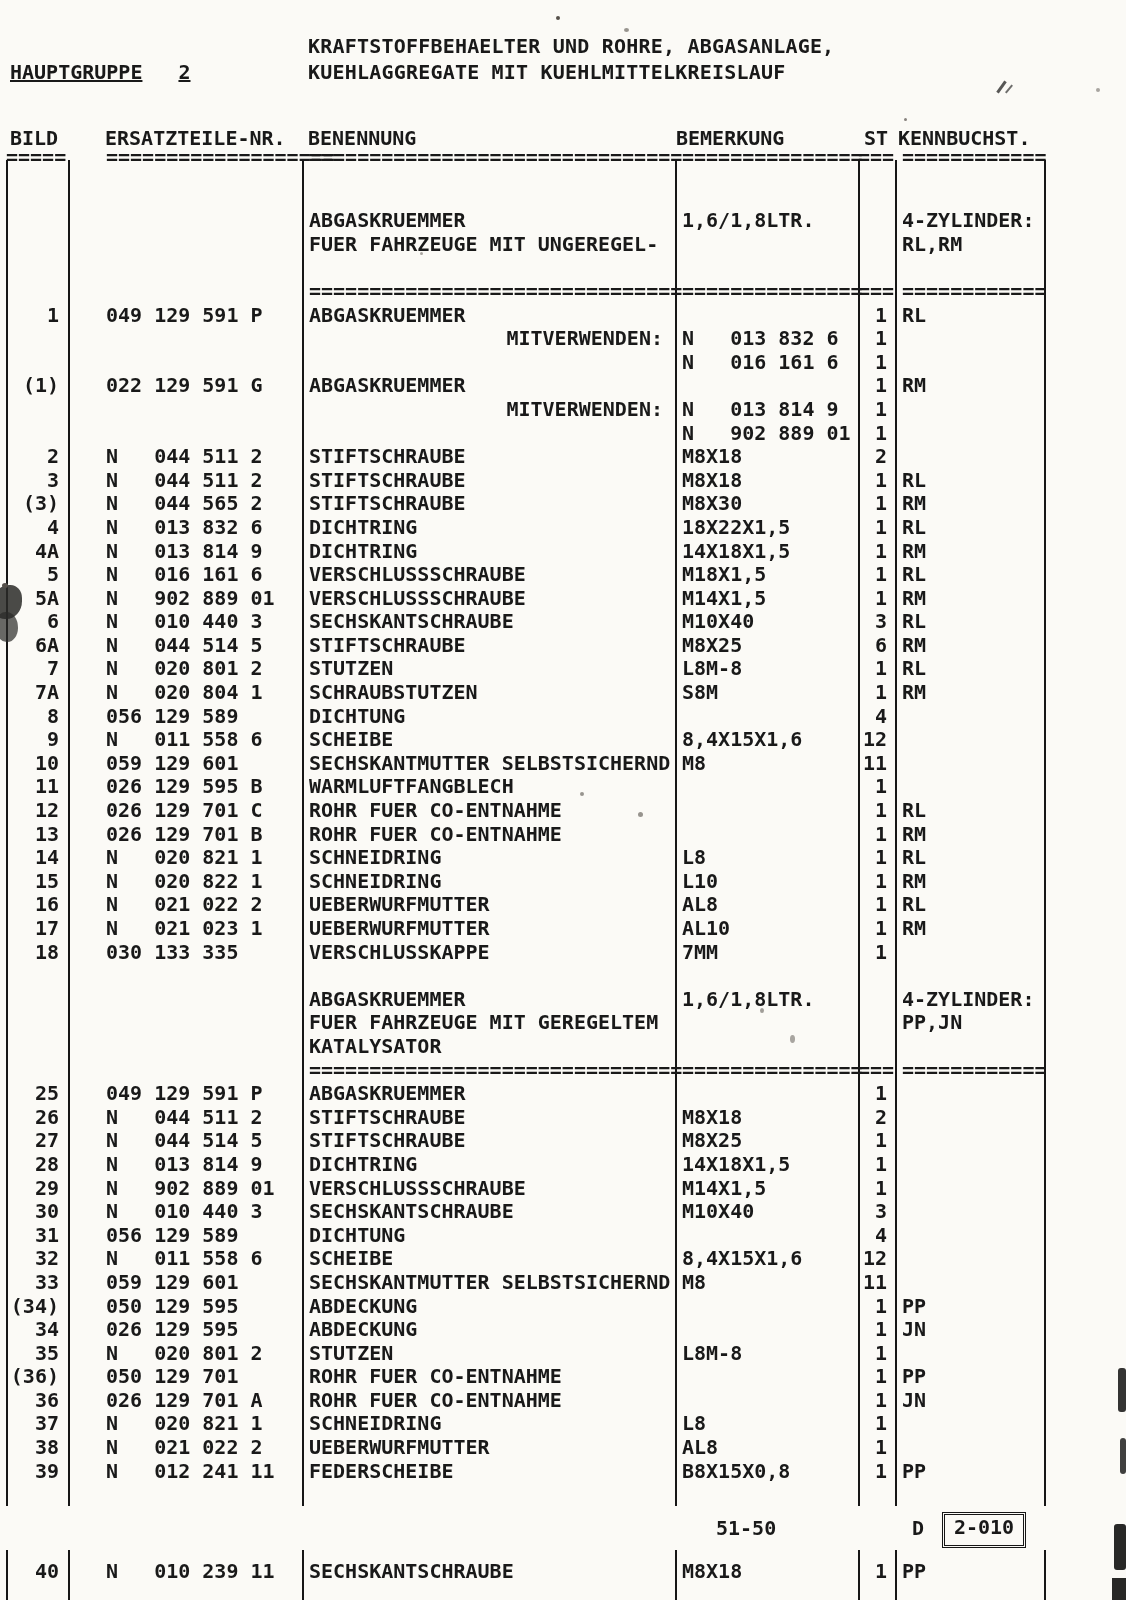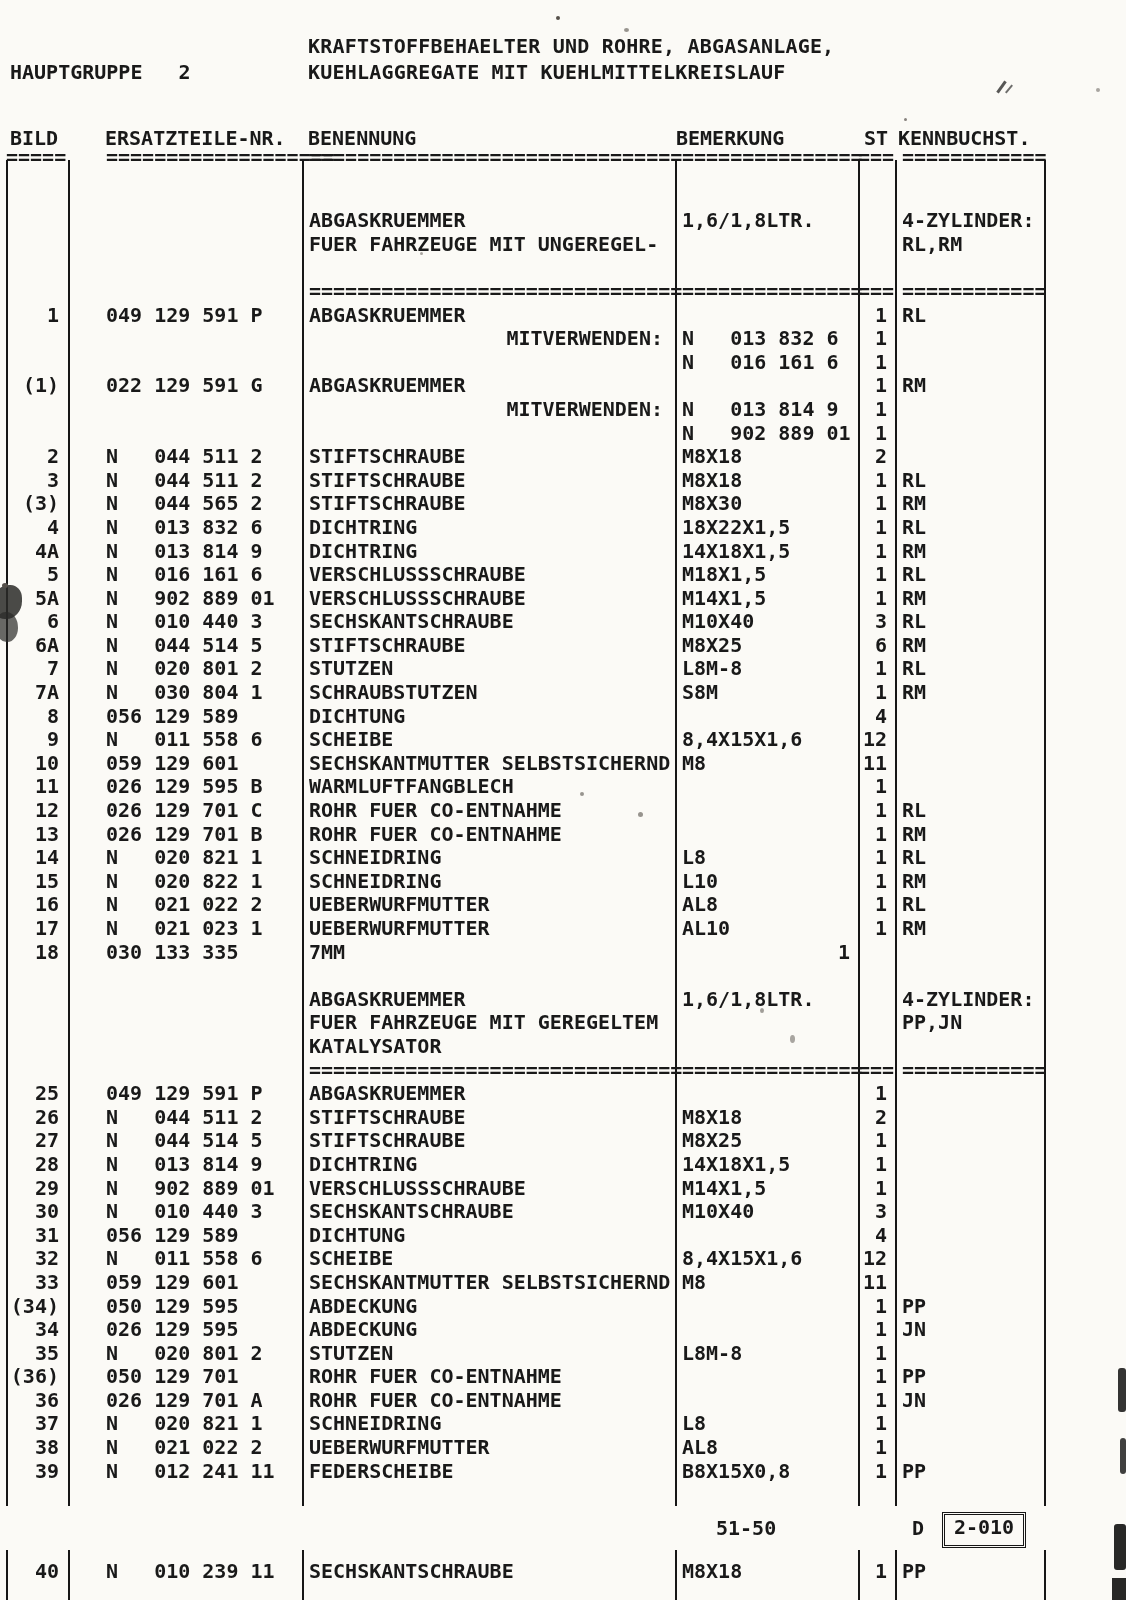--- a/index.html
+++ b/index.html
@@ -6,21 +6,21 @@
   .page {
     position:relative; width:1126px; height:1600px;
     background:#fbfaf6; overflow:hidden;
     font-family:"DejaVu Sans Mono","Liberation Mono",monospace;
     font-weight:bold; color:#191919; font-size:20px;
   }
   .abs { position:absolute; white-space:pre; }
 
   
   .title-line { letter-spacing:0.2px; }
-  .hauptgruppe { display:flex; gap:36px; }
+  .hauptgruppe { display:flex; gap:36px;text-decoration:underline; }
 
   
   .rows { position:absolute; left:6px; top:162px; width:997px; }
   .rows2 { position:absolute; left:6px; top:1560px; width:1039px; }
   .hsep-row { position:absolute; left:6px; top:146px; width:1039px; }
   .row {
     display:grid;
     grid-template-columns:62px 234px 373px 183px 37px 150px;
     height:23.6px; line-height:23.6px;
   }
@@ -264,21 +264,21 @@
       <div class="row">
         <div class="cell c-bild">7</div>
         <div class="cell c-nr">N   020 801 2</div>
         <div class="cell c-ben">STUTZEN</div>
         <div class="cell c-bem">L8M-8</div>
         <div class="cell c-st">1</div>
         <div class="cell c-kb">RL</div>
       </div>
       <div class="row">
         <div class="cell c-bild">7A</div>
-        <div class="cell c-nr">N   030 804 1</div>
+        <div class="cell c-nr">N   020 804 1</div>
         <div class="cell c-ben">SCHRAUBSTUTZEN</div>
         <div class="cell c-bem">S8M</div>
         <div class="cell c-st">1</div>
         <div class="cell c-kb">RM</div>
       </div>
       <div class="row">
         <div class="cell c-bild">8</div>
         <div class="cell c-nr">056 129 589</div>
         <div class="cell c-ben">DICHTUNG</div>
         <div class="cell c-bem"></div>
@@ -353,20 +353,21 @@
         <div class="cell c-bild">17</div>
         <div class="cell c-nr">N   021 023 1</div>
         <div class="cell c-ben">UEBERWURFMUTTER</div>
         <div class="cell c-bem">AL10</div>
         <div class="cell c-st">1</div>
         <div class="cell c-kb">RM</div>
       </div>
       <div class="row">
         <div class="cell c-bild">18</div>
         <div class="cell c-nr">030 133 335</div>
+        <div class="cell c-ben">VERSCHLUSSKAPPE</div>
         <div class="cell c-bem">7MM</div>
         <div class="cell c-st">1</div>
         <div class="cell c-kb"></div>
       </div>
       <div class="row">
         <div class="cell c-bild"></div>
         <div class="cell c-nr"></div>
         <div class="cell c-ben"></div>
         <div class="cell c-bem"></div>
         <div class="cell c-st"></div>

